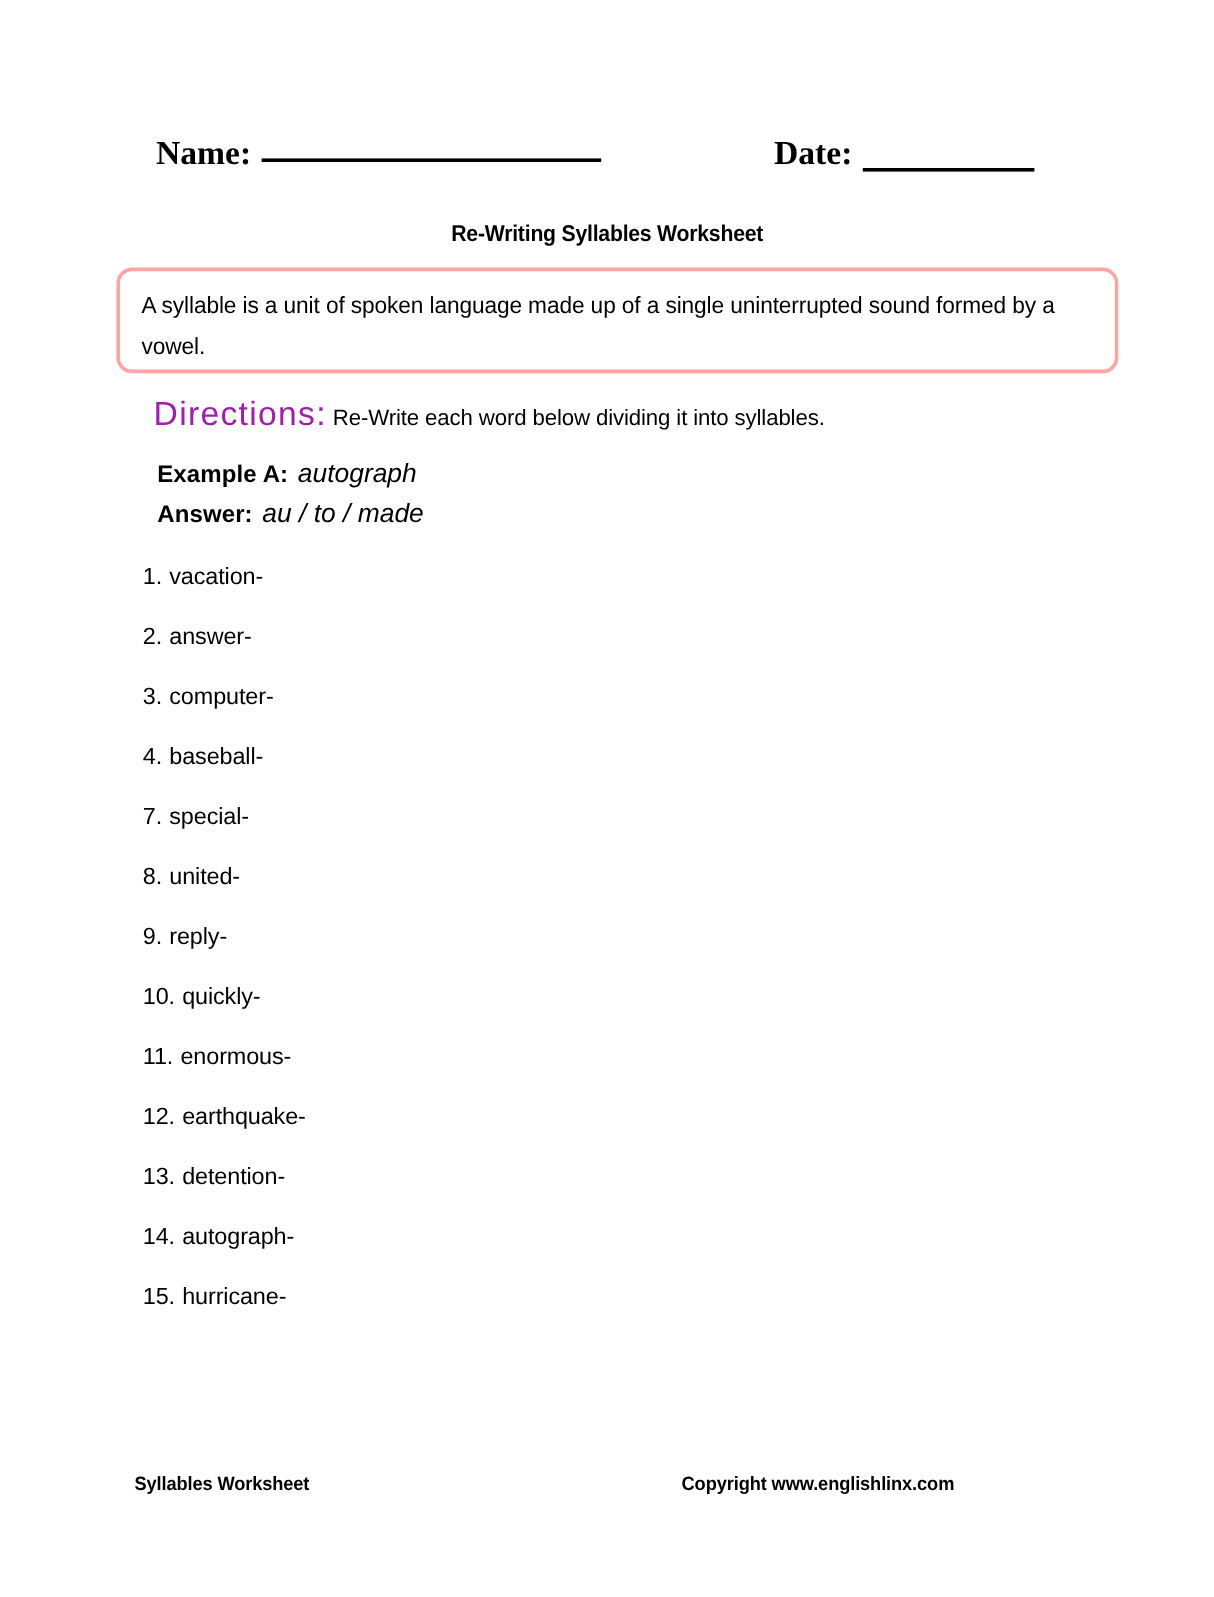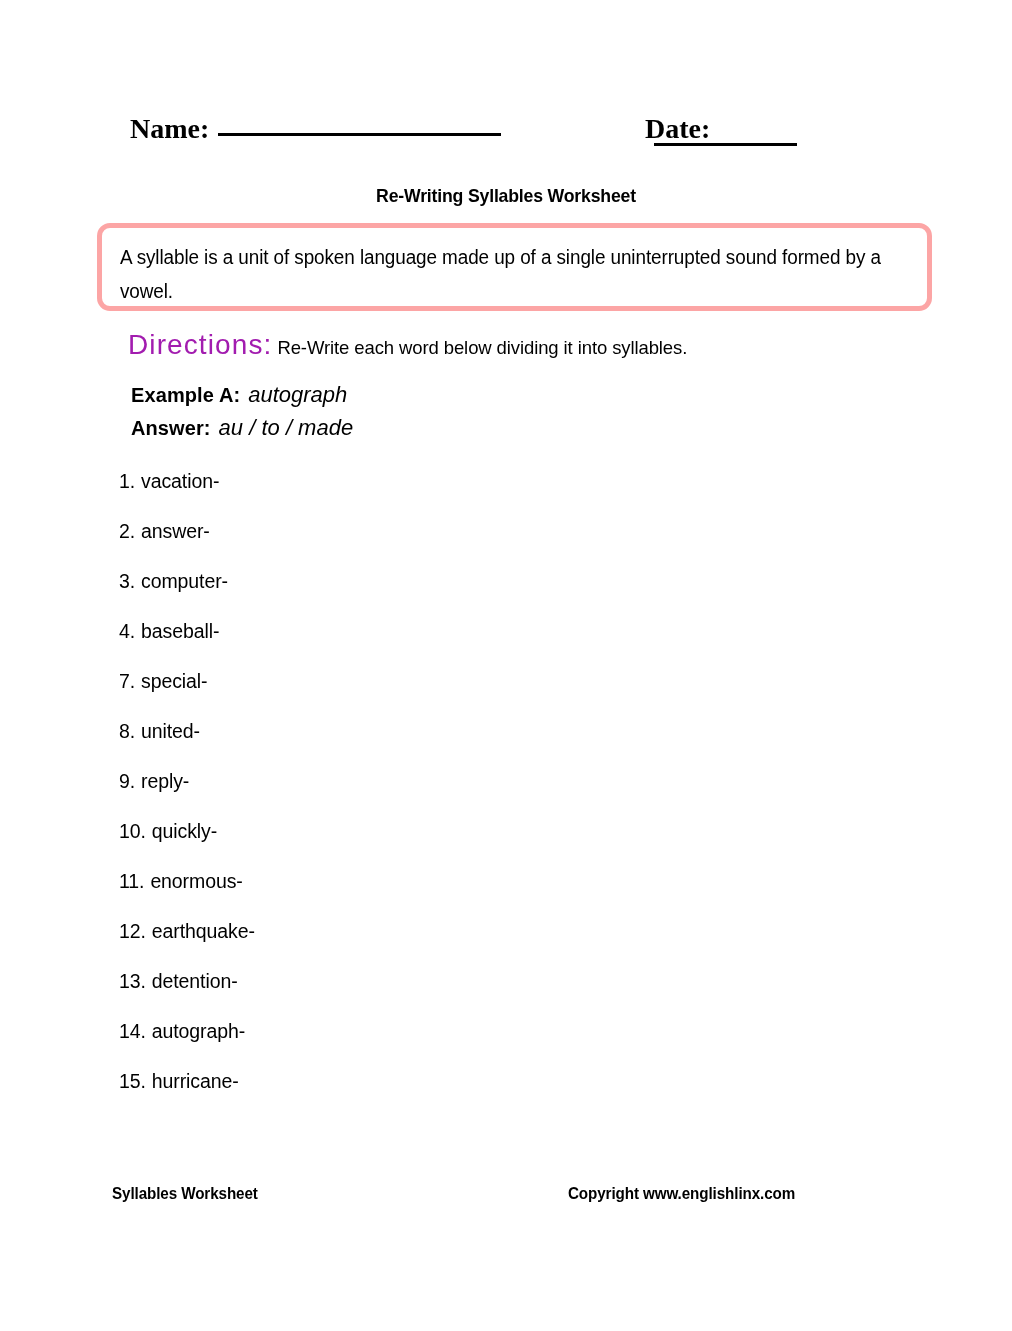--- a/index.html
+++ b/index.html
@@ -34,22 +34,21 @@
     left: 130px;
     top: 0;
     display: flex;
     align-items: baseline;
   }
   .date-block {
     position: absolute;
     left: 645px;
     top: 0;
     display: flex;
-    align-items: flex-start;
-    flex-direction: column;
+    align-items: flex-end;
   }
   .field-label {
     font-family: "Liberation Serif", "DejaVu Serif", serif;
     font-weight: bold;
     font-size: 28px;
     line-height: 32px;
     letter-spacing: 0px;
     white-space: nowrap;
   }
   .rule {
@@ -78,21 +77,21 @@
     transform: scaleX(0.93);
   }
 
   
   .definition-box {
     position: absolute;
     left: 97px;
     top: 223px;
     width: 835px;
     height: 88px;
-    border: 5px solid #fca5a5;
+    border: 3px solid #fca5a5;
     border-radius: 13px;
     box-sizing: border-box;
   }
   .definition-text {
     position: absolute;
     left: 18px;
     top: 12px;
     width: 790px;
     font-size: 19.5px;
     line-height: 34px;
@@ -168,21 +167,21 @@
     letter-spacing: -0.1px;
     white-space: nowrap;
   }
   .word-index { }
   .word-text { margin-left: 6px; }
 
   
   .footer {
     position: absolute;
     left: 0;
-    top: 1184px;
+    top: 1228px;
     width: 907px;
     height: 26px;
   }
   .footer-left {
     position: absolute;
     left: 112px;
     top: 0;
     font-family: "Liberation Sans Narrow", "Liberation Sans", sans-serif;
     font-weight: bold;
     font-size: 16px;

